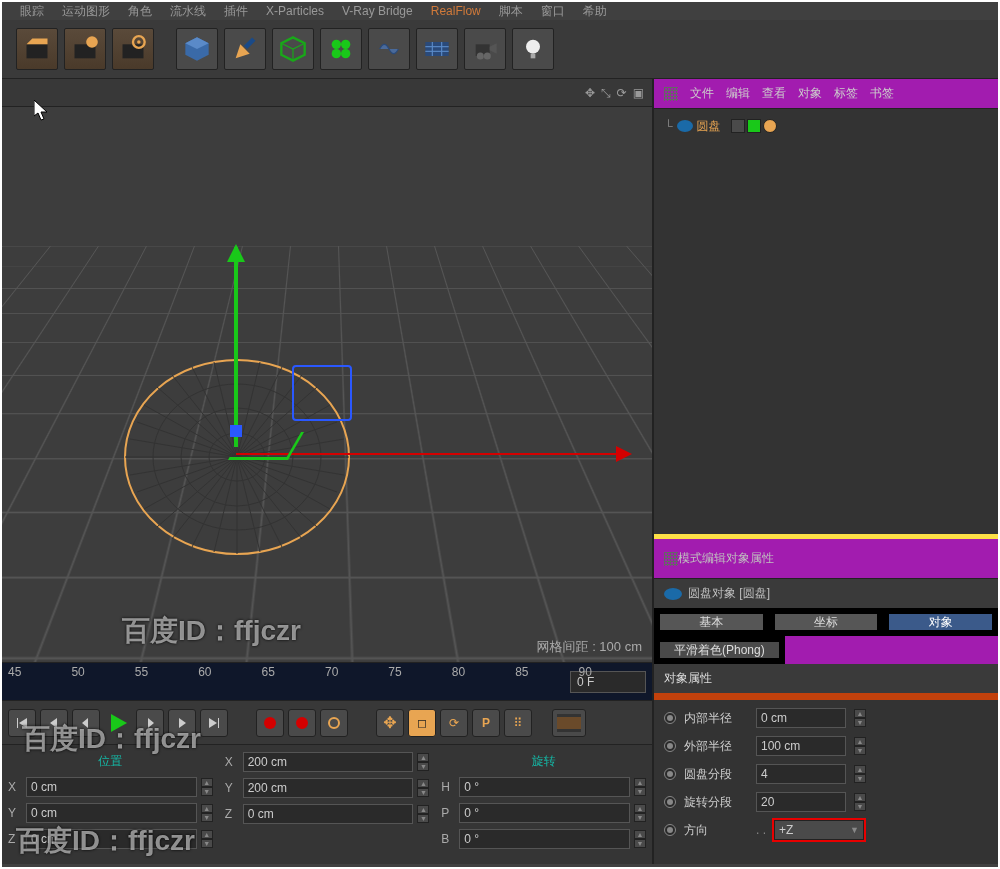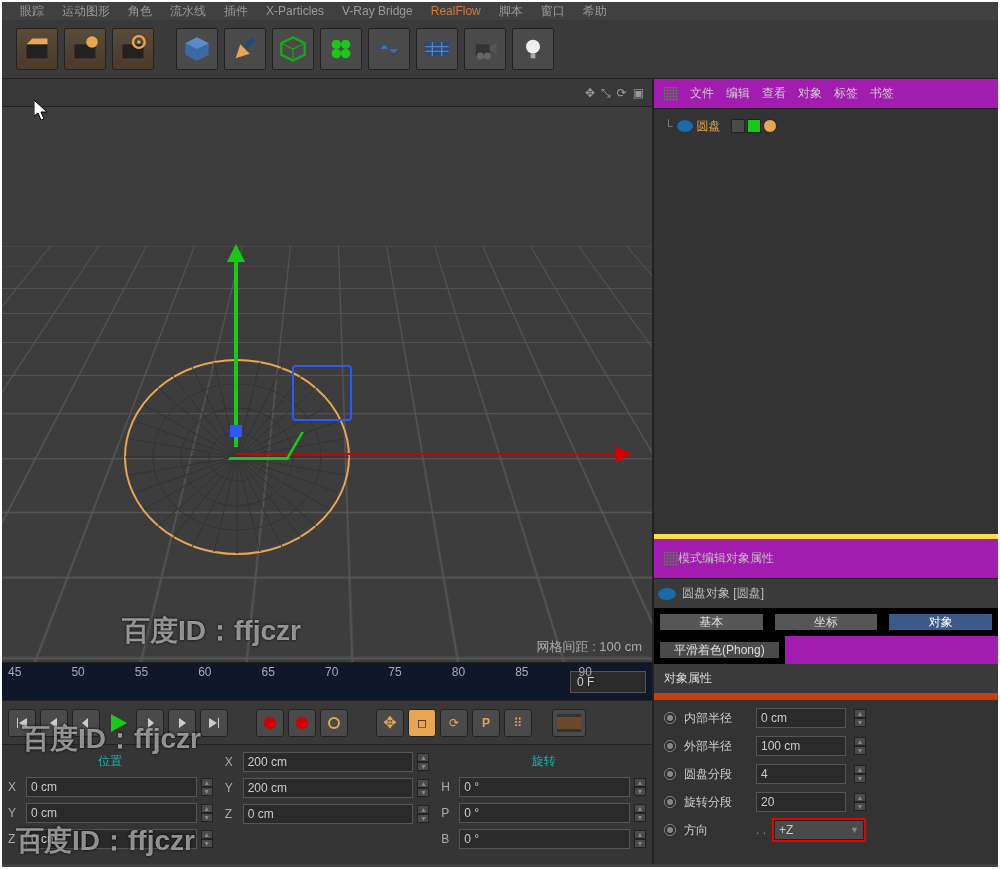--- a/index.html
+++ b/index.html
@@ -48,21 +48,21 @@
 .right { width: 344px; display: flex; flex-direction: column; background: #a21caf; }
 .panel-menu { display: flex; gap: 12px; padding: 6px 10px; height: 30px; align-items: center; color: #ccc; border-bottom: 1px solid #222; }
 .obj-tree { flex: 1; padding: 6px 10px; background: #333; }
 .obj-row { display: flex; align-items: center; gap: 4px; height: 22px; }
 .obj-row .tree-line { color: #888; }
 .obj-row .obj-icon { width: 16px; height: 12px; background: #1a6aa8; border-radius: 50%; }
 .obj-row .obj-name { color: #e8a552; }
 .obj-toggles { margin-left: 6px; display: flex; gap: 2px; }
 .obj-toggles span { width: 14px; height: 14px; background: #4a4a4a; border: 1px solid #222; }
 .attr-menu { display: flex; padding: 6px 10px; height: 45px; align-items: center; border-top: 5px solid #fde047; border-bottom: 1px solid #222; }
-.attr-title { padding: 6px 4px; display: flex; align-items: center; gap: 6px; background: #3a3a3a; }
+.attr-title { padding: 6px 10px; display: flex; align-items: center; gap: 6px; background: #3a3a3a; }
 .attr-title .ico { width: 18px; height: 12px; background: #1a6aa8; border-radius: 50%; }
 .tabs { display: flex; }
 .tab { flex: 1; height: 28px; display: flex; align-items: center; justify-content: center; background: #565656; border: 6px solid #000000; color: #ddd; cursor: pointer; }
 .tab.active { background: #3b5a8a; color: #fff; }
 .tab-row2 { display: flex; }
 .tab-row2 .tab { flex: 0 0 auto; padding: 0 14px; background: #4a4a4a; }
 .attr-section { padding: 6px 10px; color: #ddd; border-bottom: 7px solid #c2410c; background: #3a3a3a; }
 .attr-props { padding: 4px 10px 20px; background: #333; flex: 0 0 auto; }
 .prop-row { display: flex; align-items: center; height: 28px; gap: 8px; }
 .radio { width: 12px; height: 12px; border: 1px solid #888; border-radius: 50%; background: #2a2a2a; position: relative; }

